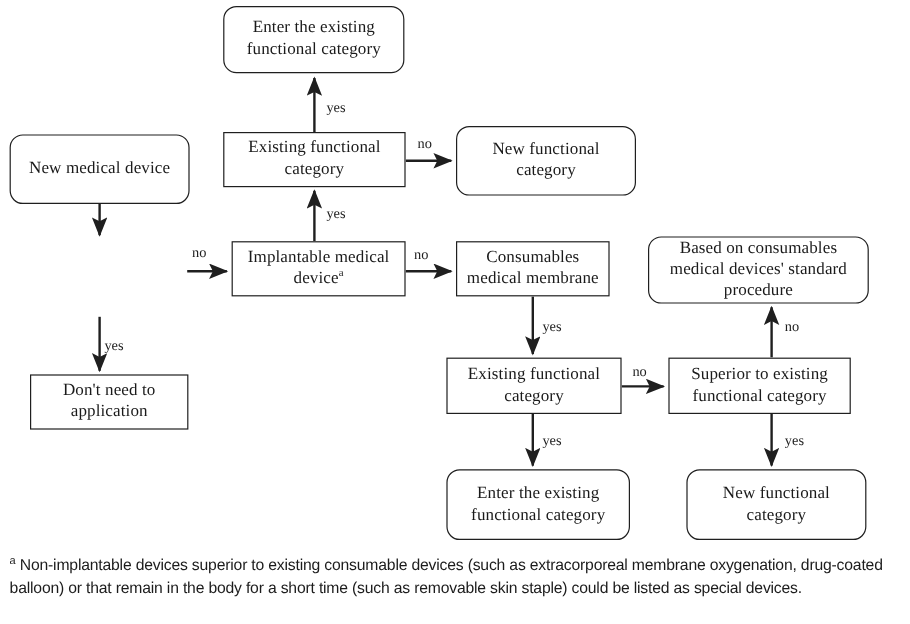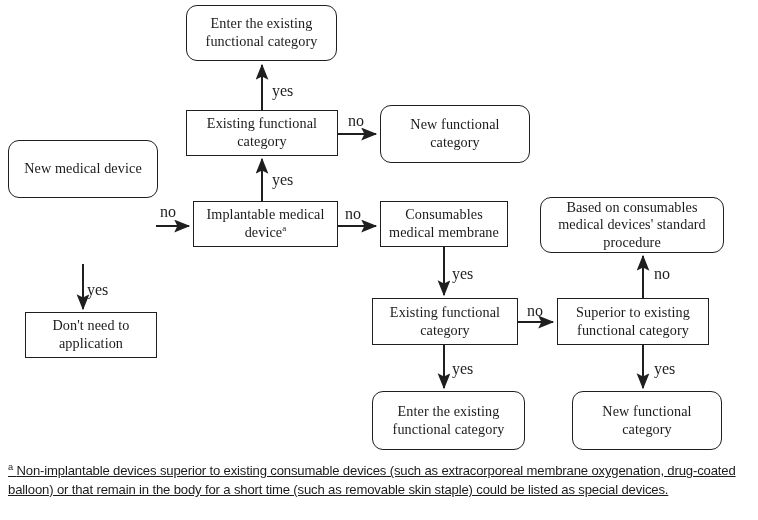--- a/index.html
+++ b/index.html
@@ -45,38 +45,37 @@
   }
   .node.round { border-radius: 11px; }
   .node .txt { display: block; }
   .node sup {
     font-size: 9px;
     vertical-align: super;
     line-height: 0;
   }
   .elabel {
     position: absolute;
-    font-size: 16px;
+    font-size: 12px;
     font-family: "Liberation Serif", "DejaVu Serif", serif;
     color: #1f1f1f;
     background: transparent;
     z-index: 3;
     white-space: nowrap;
   }
   #footnote {
     position: absolute;
     left: 8px;
     top: 462px;
     width: 742px;
     font-family: "Liberation Sans", "DejaVu Sans", sans-serif;
     font-size: 13.1px;
     line-height: 1.45;
     color: #1c1c1c;
     letter-spacing: -0.15px;
-    text-decoration: underline;
   }
   #footnote sup {
     font-size: 9.2px;
     vertical-align: super;
     line-height: 0;
   }
 </style>
 </head>
 <body>
 
@@ -107,21 +106,21 @@
 
     <line x1="444" y1="345" x2="444" y2="388" stroke="#1f1f1f" stroke-width="2" marker-end="url(#arrow)"></line>
 
     <line x1="518" y1="322" x2="553" y2="322" stroke="#1f1f1f" stroke-width="2" marker-end="url(#arrow)"></line>
 
     <line x1="643" y1="298" x2="643" y2="256" stroke="#1f1f1f" stroke-width="2" marker-end="url(#arrow)"></line>
 
     <line x1="643" y1="345" x2="643" y2="388" stroke="#1f1f1f" stroke-width="2" marker-end="url(#arrow)"></line>
   </svg>
 
-  <div class="node round" style="left:8px; top:112px; width:150px; height:58px;margin-top:28px;">
+  <div class="node round" style="left:8px; top:112px; width:150px; height:58px;">
     <span class="txt">New medical device</span>
   </div>
 
 
   <div class="node" style="left:25px; top:312px; width:132px; height:46px;">
     <span class="txt">Don't need to application</span>
   </div>
 
   <div class="node round" style="left:186px; top:5px; width:151px; height:56px;">
     <span class="txt">Enter  the existing functional category</span>

